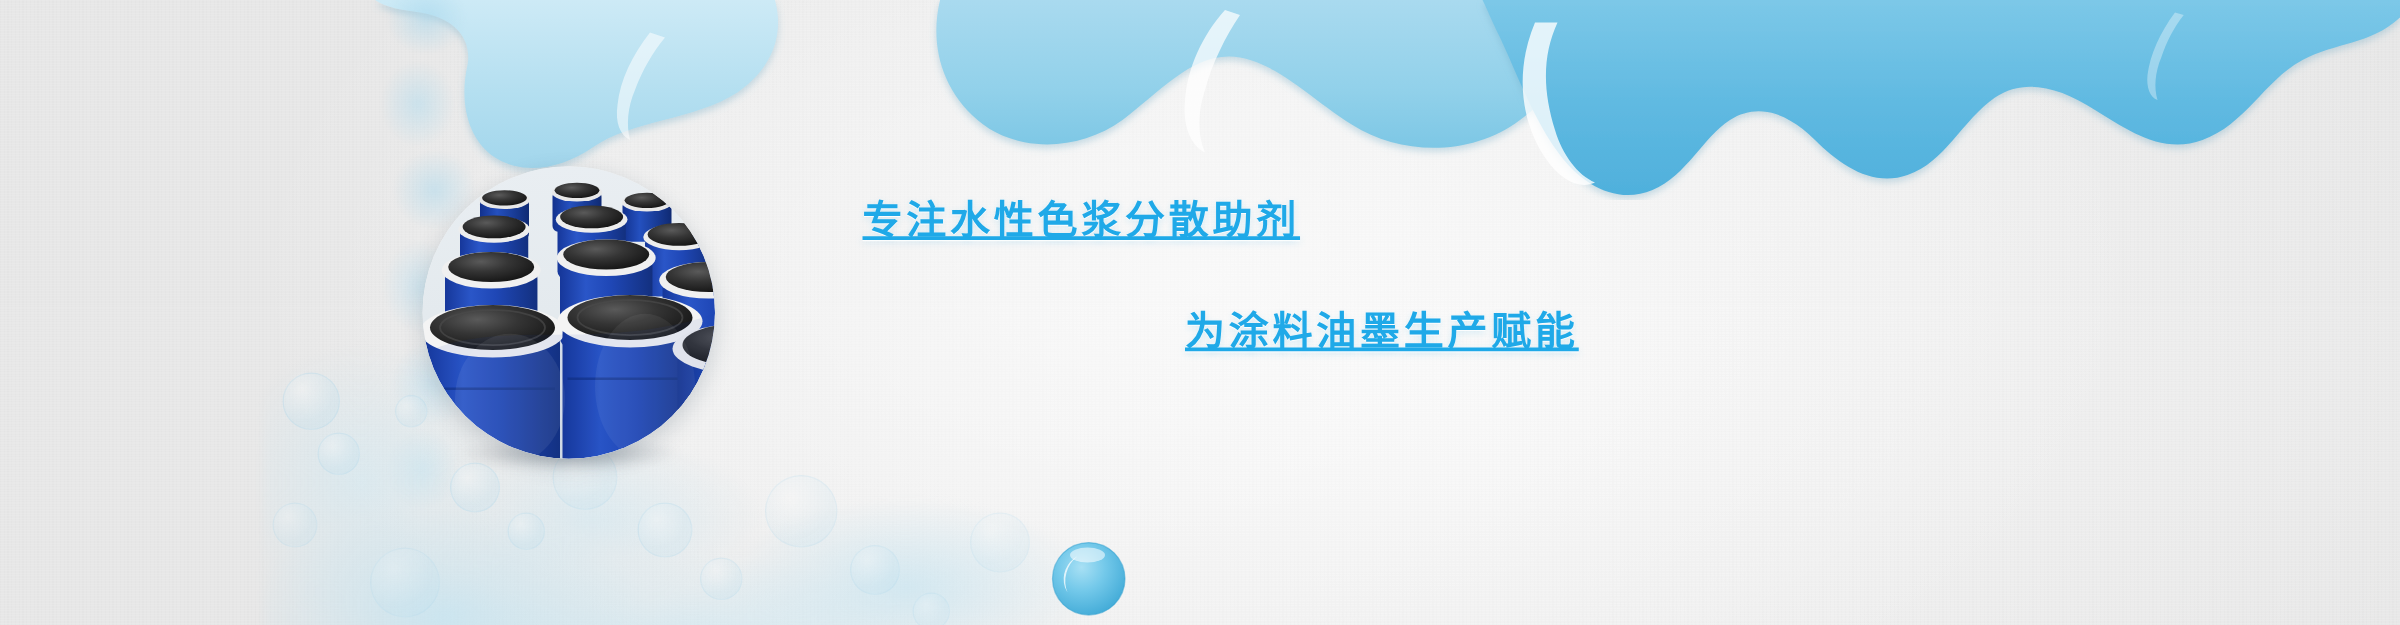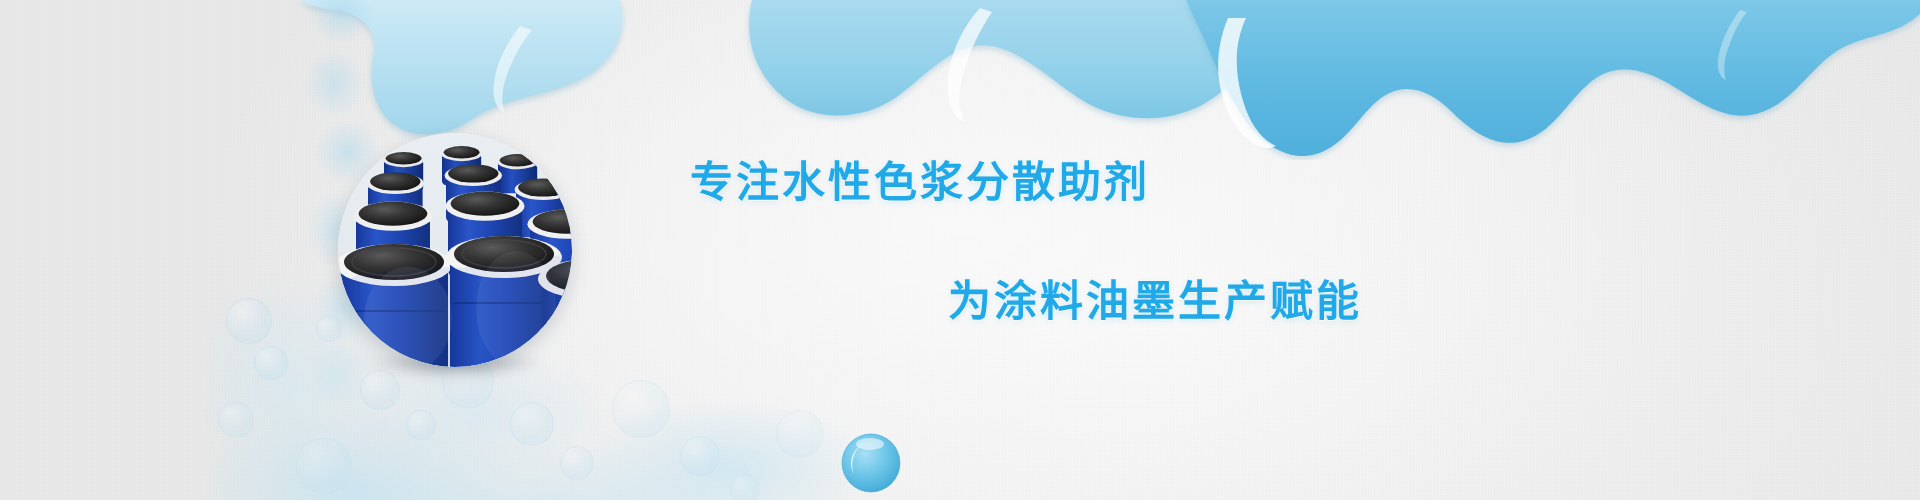--- a/index.html
+++ b/index.html
@@ -83,28 +83,29 @@
     box-shadow:0 6px 18px rgba(60,80,100,.22);
     background:#eef1f3;
   }
   .photo svg{ display:block; width:100%; height:100%; }
 
   
   .copy{ position:absolute; left:690px; top:160px; width:680px; }
   .line{
     color:#1FA9E8;
     font-weight:700;
-    font-size:43px;
+    font-size:32px;
     line-height:1.06;
     letter-spacing:3px;
     white-space:nowrap;
     text-shadow:0 1px 0 rgba(255,255,255,.85), 0 2px 6px rgba(31,169,232,.16);
+    text-decoration:underline;
   }
   .line-1{ margin-left:0; }
-  .line-2{ margin-left:258px; margin-top:73px; }
+  .line-2{ margin-left:258px; margin-top:55px; }
 
   
   .orb{ position:absolute; left:840px; top:432px; width:62px; height:62px; }
 </style>
 </head>
 <body>
 
 <div class="banner">
 
   <div class="grain"></div>

